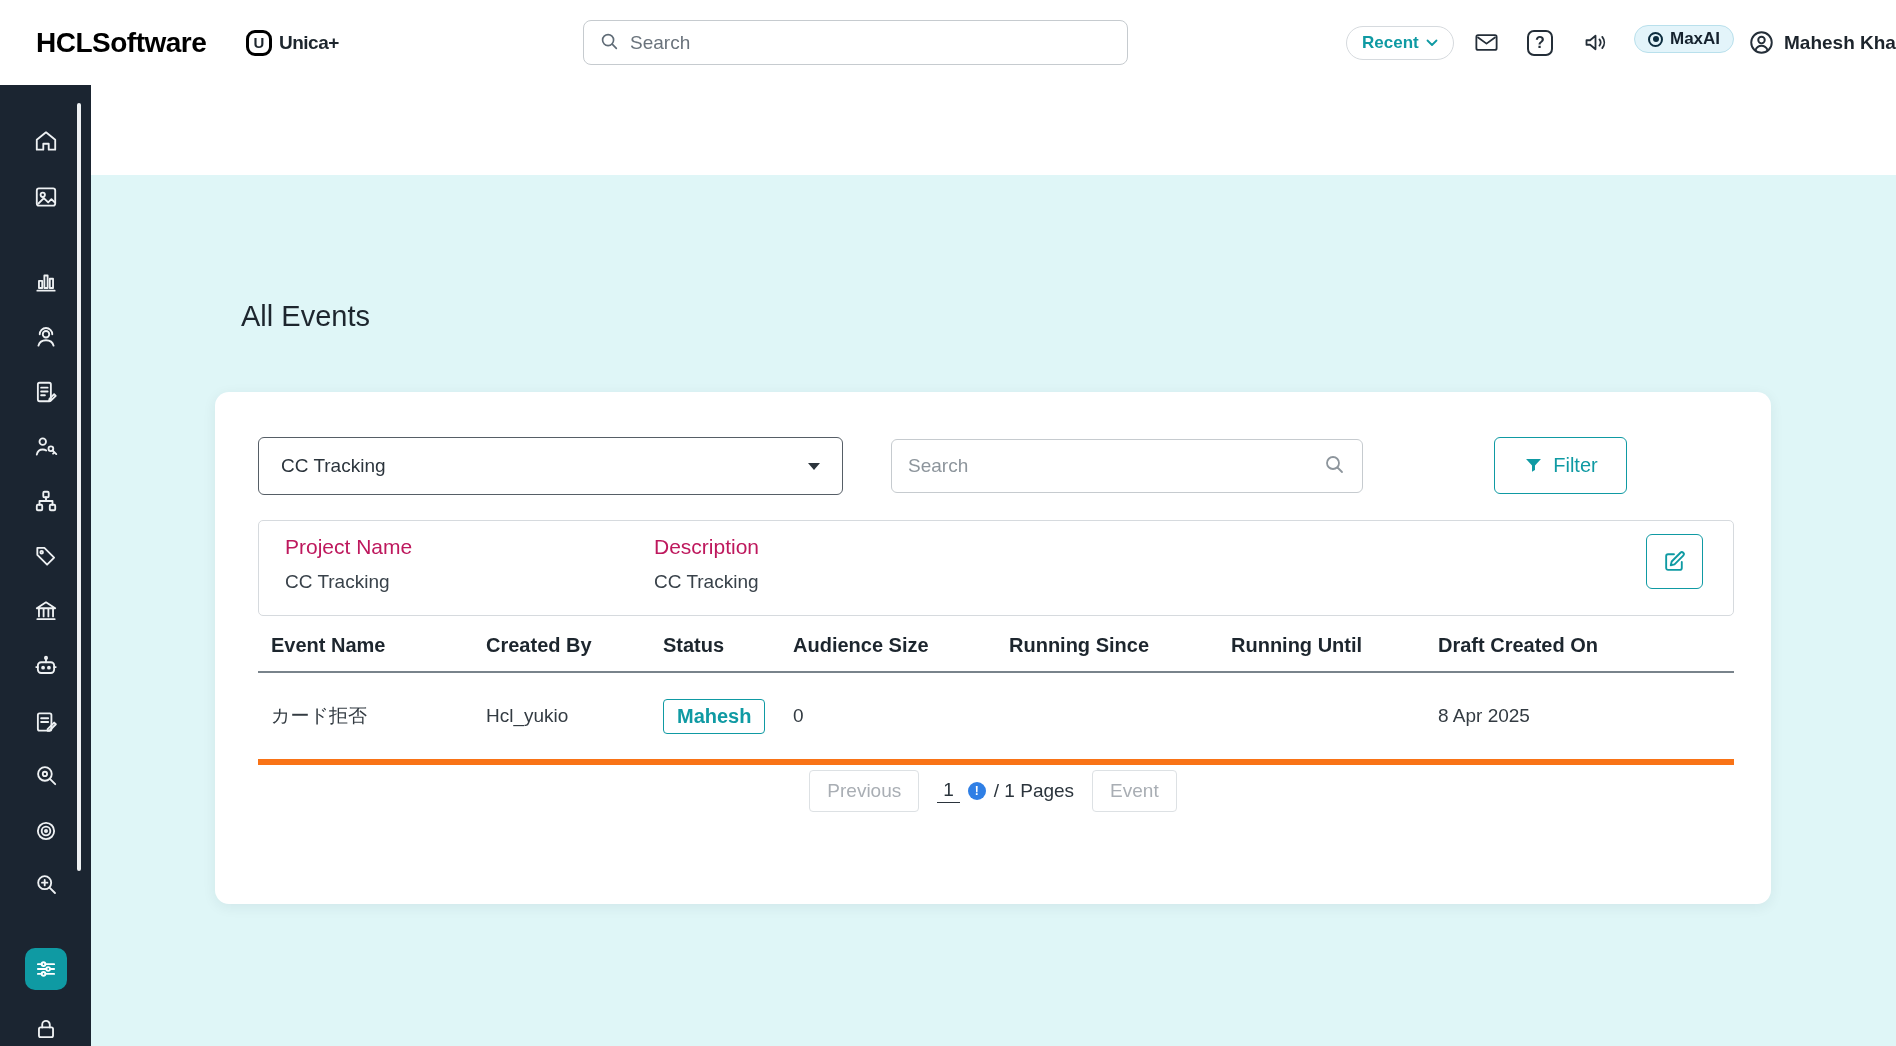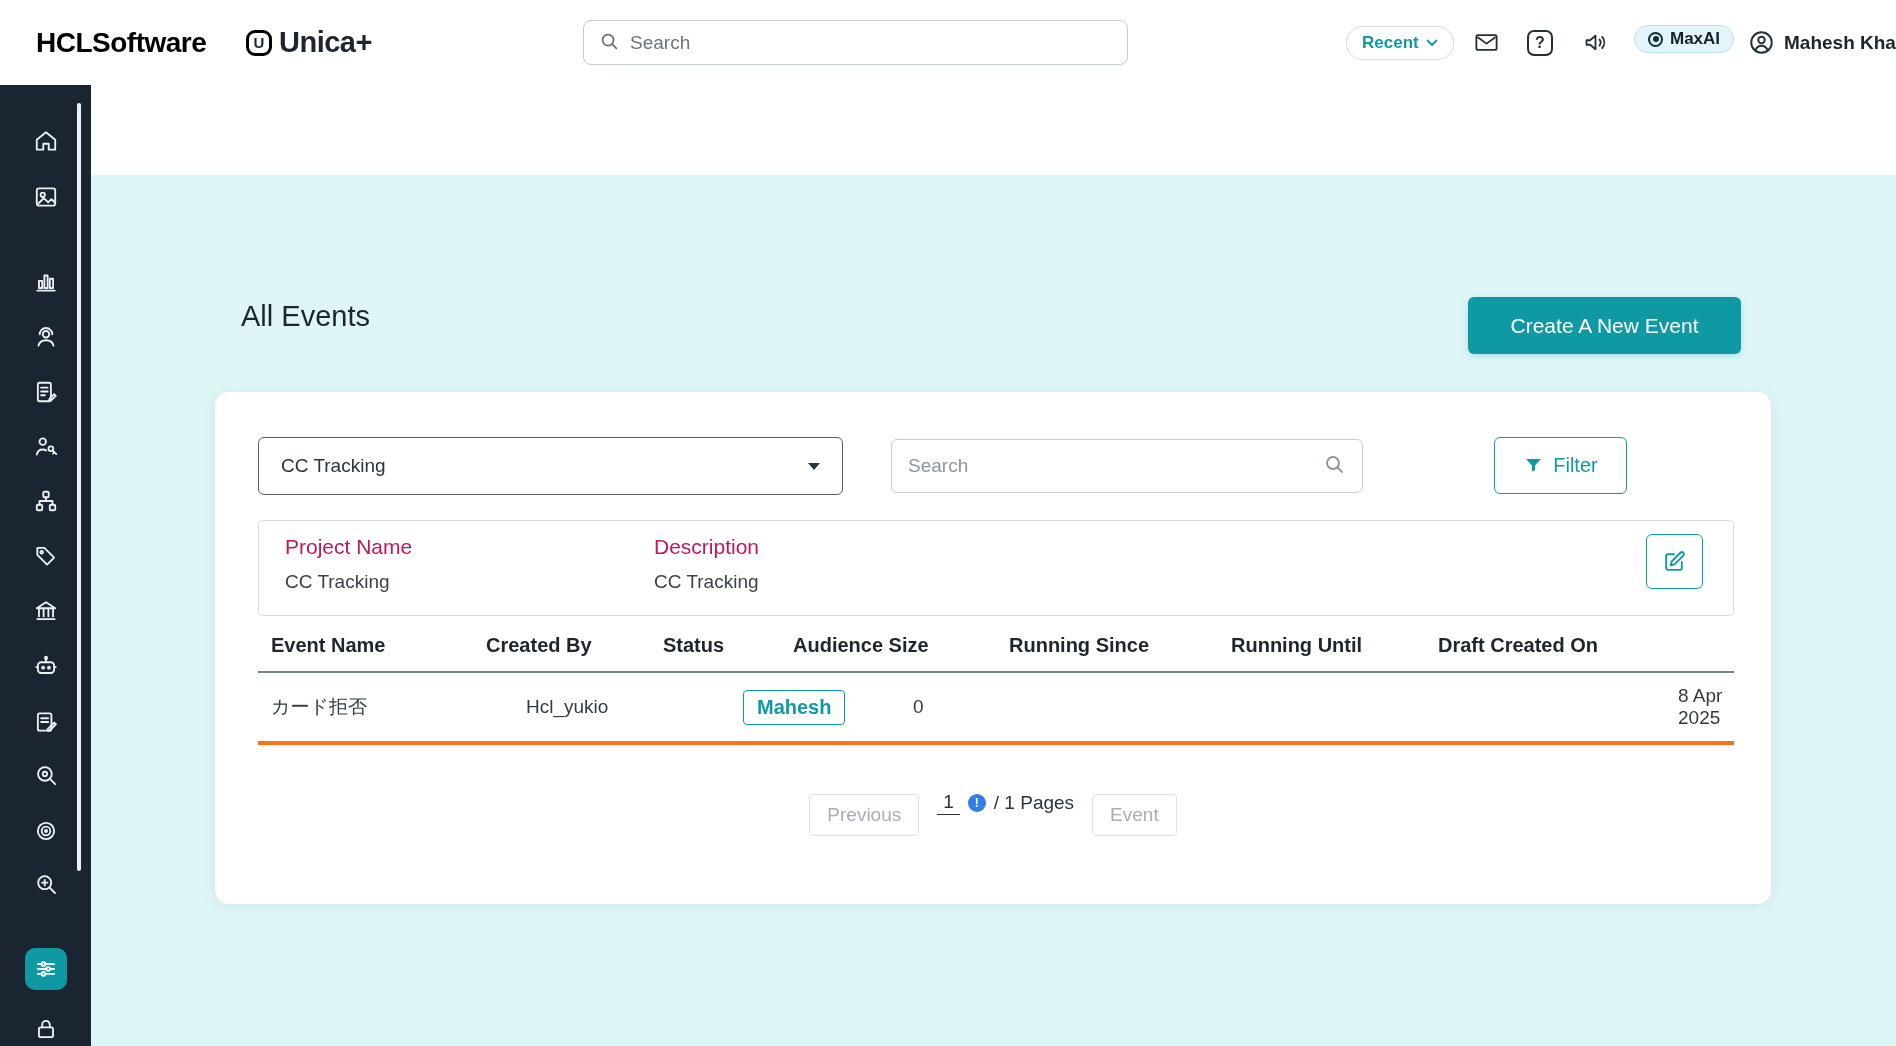--- a/index.html
+++ b/index.html
@@ -6,21 +6,21 @@
   html,body { width:1896px; height:1046px; overflow:hidden;
     font-family:"Liberation Sans","DejaVu Sans",sans-serif; background:#fff; color:#1d262e; }
 
   
   .header { position:absolute; left:0; top:0; width:1896px; height:85px; background:#fff; z-index:20; }
   .logo-hcl { position:absolute; left:36px; top:0; height:85px; display:flex; align-items:center;
     font-size:28px; font-weight:800; letter-spacing:-0.5px; color:#000; }
   .logo-unica { position:absolute; left:246px; top:0; height:85px; display:flex; align-items:center; gap:7px; }
   .unica-mark { width:26px; height:26px; border:3px solid #000; border-radius:9px;
     display:flex; align-items:center; justify-content:center; font-size:15px; font-weight:800; }
-  .unica-text { font-size:29px; font-weight:800; letter-spacing:-0.5px; }
+  .unica-text { font-size:19px; font-weight:800; letter-spacing:-0.5px; }
 
   .hdr-search { position:absolute; left:583px; top:20px; width:545px; height:45px;
     border:1px solid #c6cbcf; border-radius:8px; display:flex; align-items:center; padding:0 14px; gap:10px; background:#fff; }
   .hdr-search input { border:none; outline:none; flex:1; font-size:19px; color:#39424a;
     font-family:"Liberation Sans","DejaVu Sans",sans-serif; }
   .hdr-search input::placeholder { color:#6a737c; }
 
   .recent-btn { position:absolute; left:1346px; top:26px; height:34px; padding:0 15px;
     border:1px solid #d6dade; border-radius:17px; background:#fff; display:flex; align-items:center; gap:7px;
     font-size:17px; font-weight:bold; color:#0f9aa3; cursor:pointer; }
@@ -86,29 +86,29 @@
   .lbl-name  { left:26px; }  .val-name { left:26px; }
   .lbl-desc  { left:395px; } .val-desc { left:395px; }
   .edit-btn { position:absolute; right:30px; top:13px; width:57px; height:55px;
     background:#fff; border:1.5px solid #0f9aa3; border-radius:6px; display:flex; align-items:center;
     justify-content:center; color:#0f9aa3; cursor:pointer; }
 
   .events-table { position:absolute; left:43px; top:232px; width:1476px; }
   .t-head { display:grid; grid-template-columns:215px 177px 130px 216px 222px 207px 1fr;
     padding:10px 0 14px 13px; border-bottom:2px solid #79838b; font-size:20px; font-weight:bold; color:#1d262e; }
   .t-row { display:grid; grid-template-columns:215px 177px 130px 216px 222px 207px 1fr;
-    padding-left:13px; align-items:center; height:72px; border-bottom:4px solid #f97316;
-    font-size:19px; color:#333b42;gap:40px; }
+    padding-left:13px; align-items:center; height:92px; border-bottom:6px solid #f97316;
+    font-size:19px; color:#333b42; }
   .badge-draft { display:inline-block; border:1.5px solid #0f9aa3; border-radius:4px; color:#0f9aa3;
     font-size:20px; font-weight:600; padding:5px 13px; }
 
   .pagination { position:absolute; left:0; right:0; top:378px; display:flex; align-items:center;
     justify-content:center; gap:18px; }
   .pg-btn { border:1px solid #dde1e4; border-radius:4px; background:#fff; color:#a9aeb4; font-size:19px;
-    padding:9px 17px; font-family:"Liberation Sans","DejaVu Sans",sans-serif; cursor:default;margin-top:24px; }
+    padding:9px 17px; font-family:"Liberation Sans","DejaVu Sans",sans-serif; cursor:default; }
   .pg-info { display:flex; align-items:center; gap:8px; font-size:19px; color:#2b343c; }
   .pg-page { border-bottom:1px solid #2b343c; padding:0 6px 1px; }
   .pg-alert { width:18px; height:18px; border-radius:50%; background:#2f7fe5; color:#fff;
     display:flex; align-items:center; justify-content:center; font-size:12px; font-weight:bold; }
 </style>
 </head>
 <body>
 
 <div class="header">
   <div class="logo-hcl">HCLSoftware</div>
@@ -305,21 +305,20 @@
         <path d="M8.5 10.5V8a3.5 3.5 0 0 1 7 0v2.5"></path>
     </svg>
   </div>
 </div>
 
 <div class="content">
   <div class="content-tint"></div>
 
   <div class="page-title">All Events</div>
 
-  <button class="create-btn">Create A New Event</button>
 
   <div class="card">
 
     <div class="project-dropdown">
       <span>CC Tracking</span>
       <span class="caret"></span>
     </div>
 
     <div class="card-search">
       <input type="text" placeholder="Search" style="">

